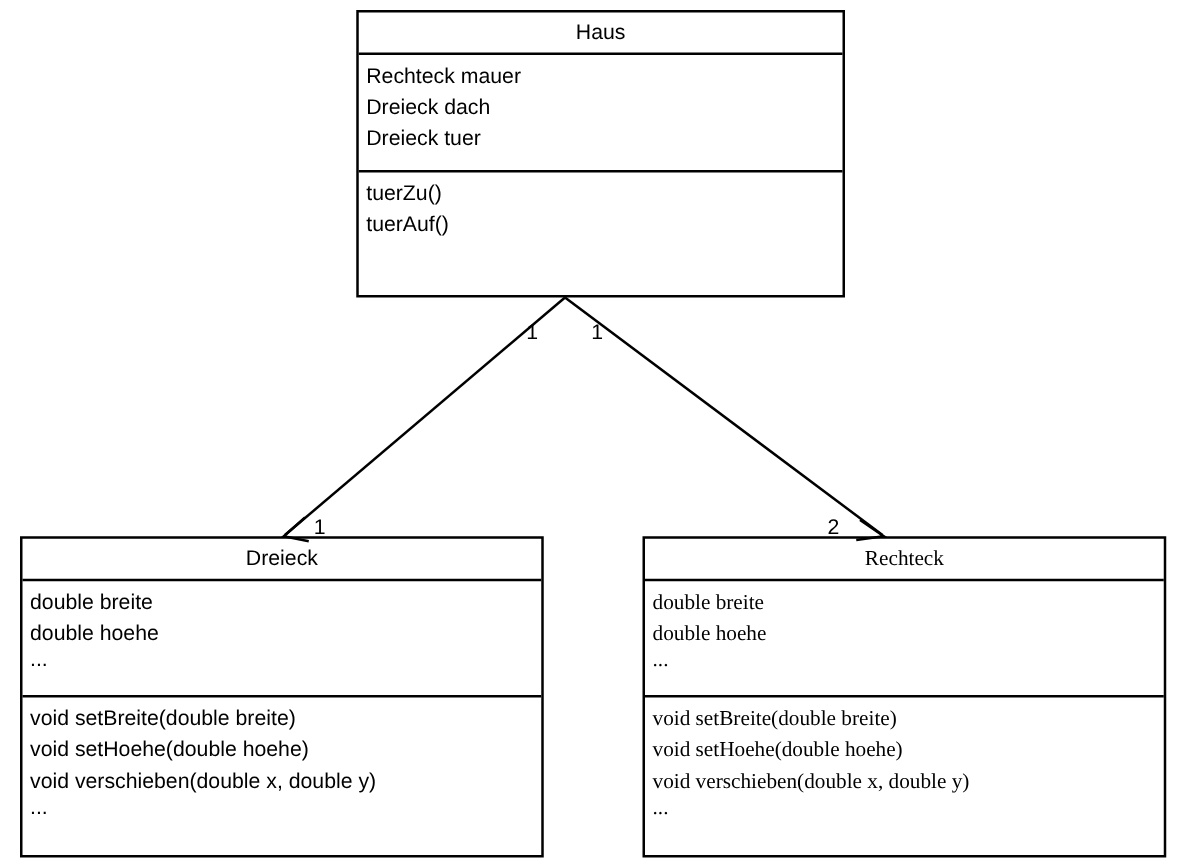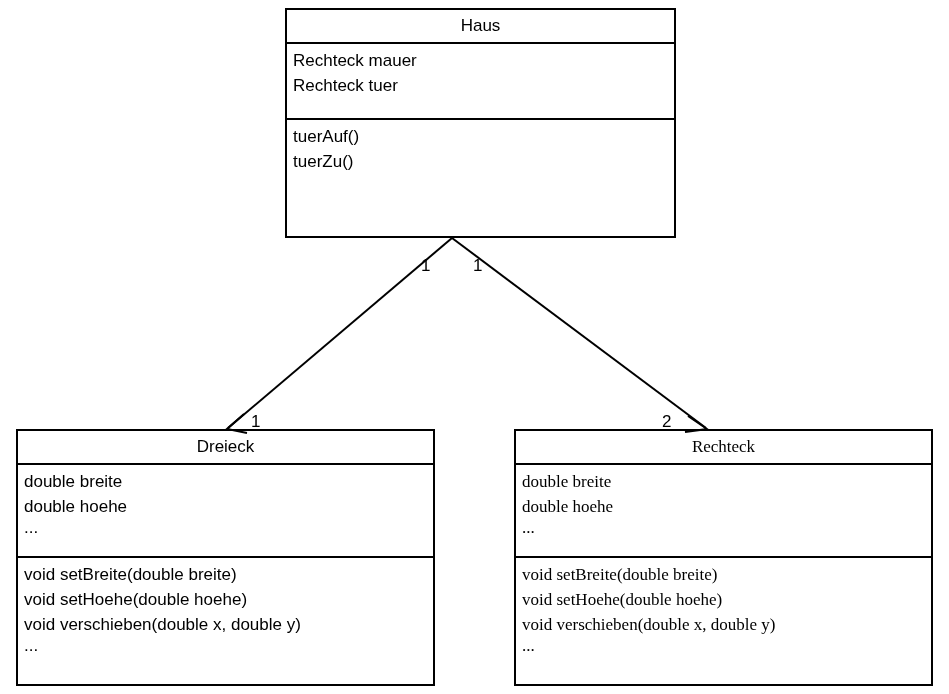--- a/index.html
+++ b/index.html
@@ -71,27 +71,28 @@
     white-space: nowrap;
   }
 </style>
 </head>
 <body>
 
 <div id="diagram-canvas">
 
   <div class="uml-class" id="class-haus" style="left:285px; top:8px; width:391px; height:230px;">
     <div class="class-name-compartment">Haus</div>
-    <div class="class-attr-compartment" style="height:76px;">
+    <div class="class-attr-compartment" style="height:94px;">
       <div class="member-line">Rechteck mauer</div>
-      <div class="member-line">Rechteck tuer</div>
+      <div class="member-line">Dreieck dach</div>
+      <div class="member-line">Dreieck tuer</div>
     </div>
     <div class="class-op-compartment">
+      <div class="member-line">tuerZu()</div>
       <div class="member-line">tuerAuf()</div>
-      <div class="member-line">tuerZu()</div>
     </div>
   </div>
 
   <div class="uml-class" id="class-dreieck" style="left:16px; top:429px; width:419px; height:257px;">
     <div class="class-name-compartment">Dreieck</div>
     <div class="class-attr-compartment" style="height:93px;">
       <div class="member-line">double breite</div>
       <div class="member-line">double hoehe</div>
       <div class="member-line ellipsis">...</div>
     </div>

